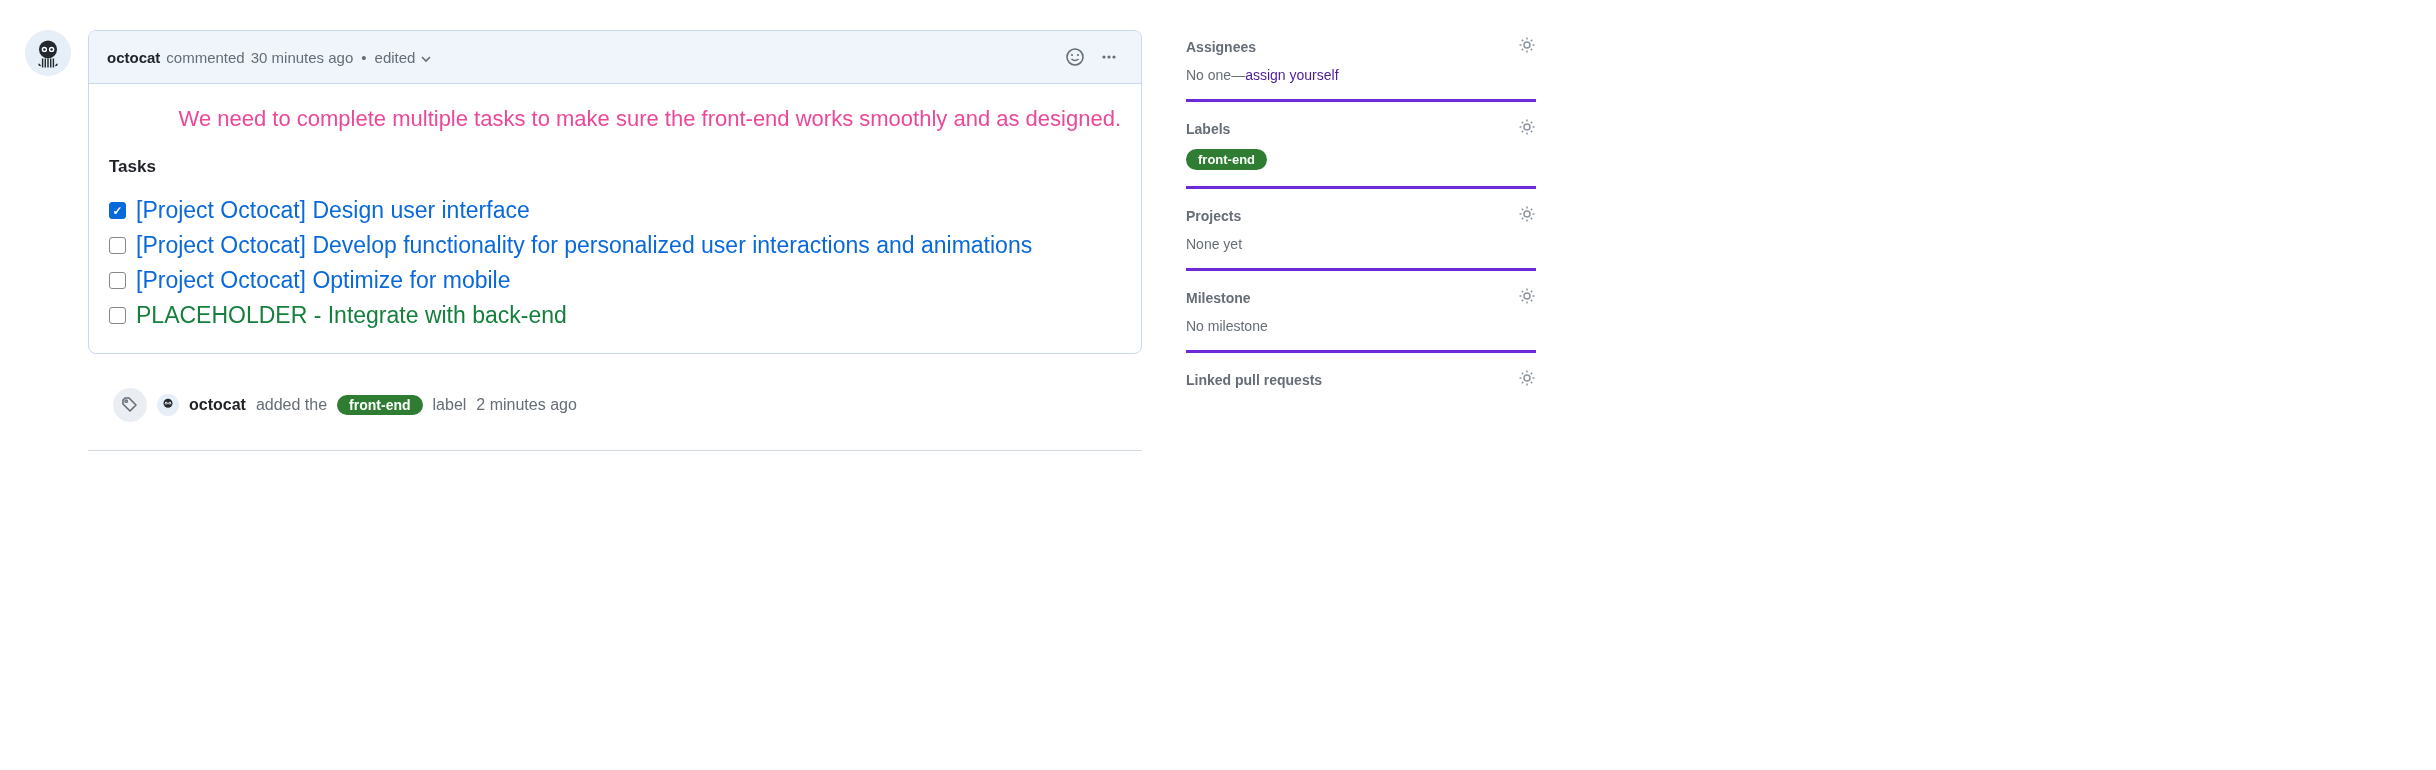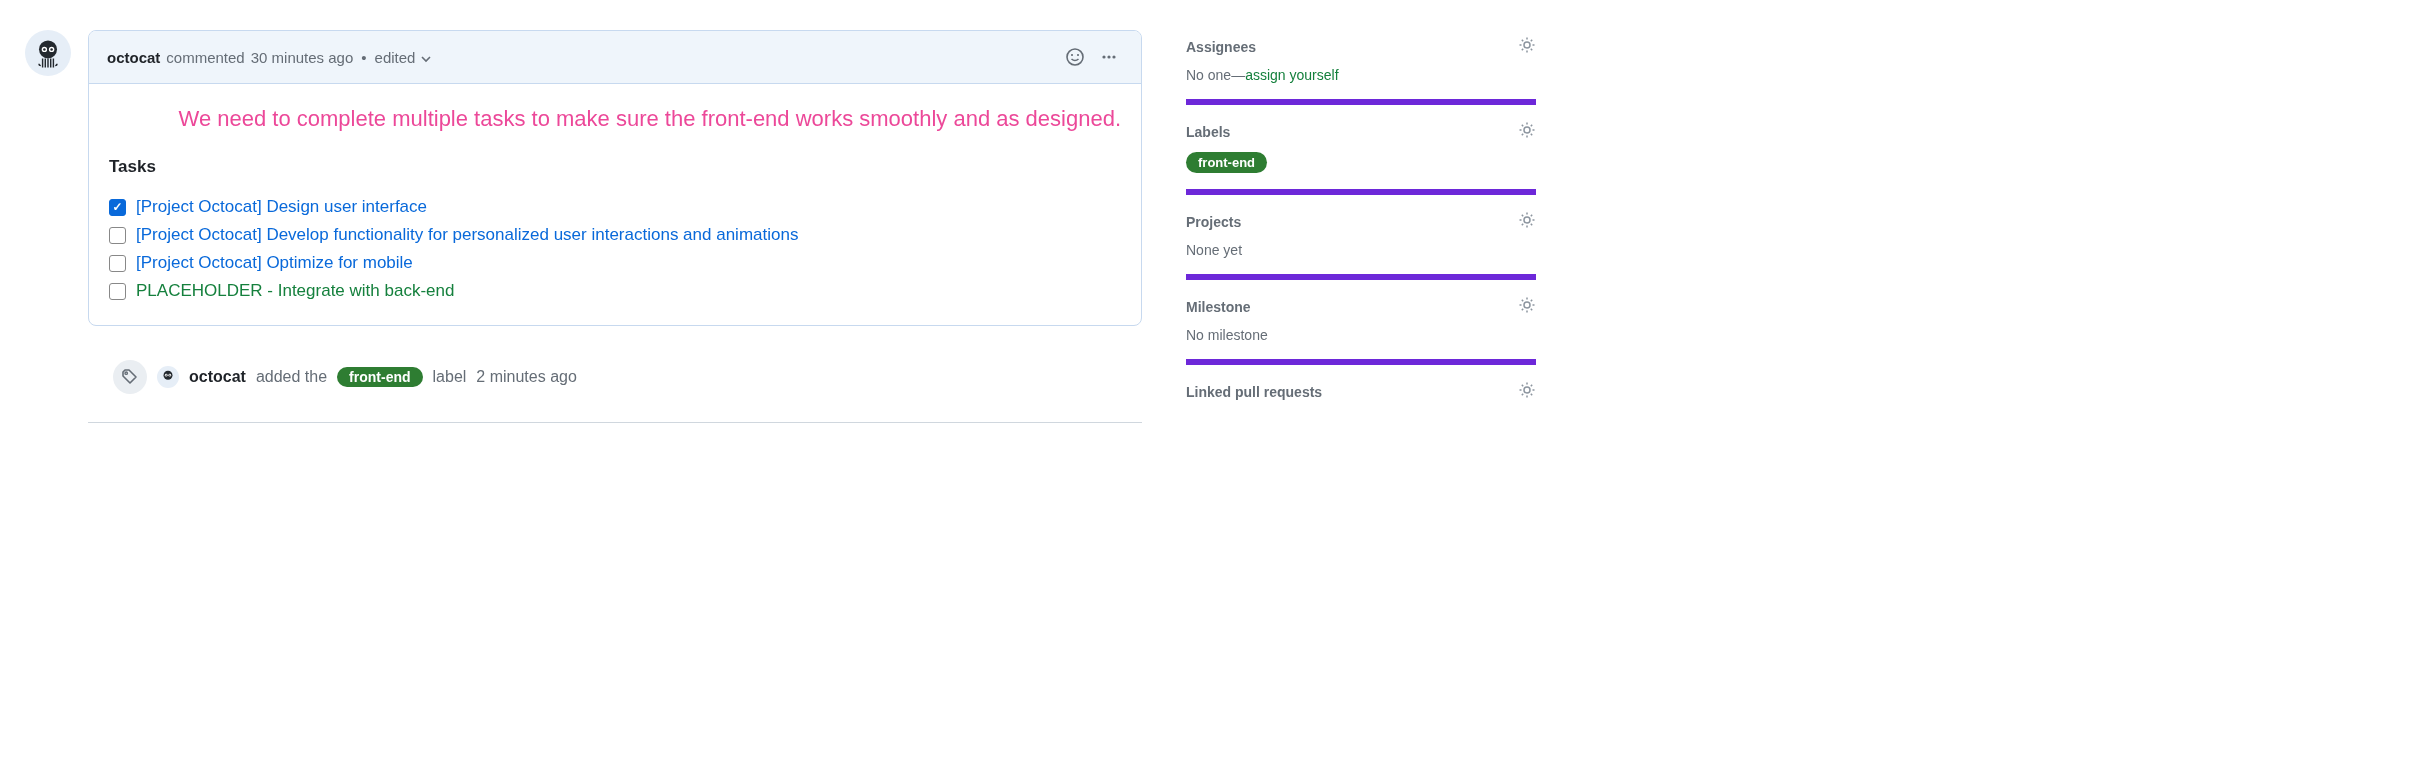--- a/index.html
+++ b/index.html
@@ -57,21 +57,21 @@
     color: #656d76; padding: 4px; display: inline-flex;
   }
   .comment-body { padding: 18px 20px 20px 20px; }
   .comment-body h3 { font-size: 17px; font-weight: 600; margin-bottom: 4px; }
   .comment-body p { font-size: 22px; line-height: 1.5; color:#ec4899;text-align:right; }
   .comment-body h3.tasks { margin-top: 22px; margin-bottom: 16px; }
   .task-list { list-style: none; }
   .task-item {
     display: flex; align-items: center; gap: 10px;
     padding: 4px 0;
-    font-size: 17px;
+    font-size: 23px;
   }
   .task-item .chk {
     width: 17px; height: 17px;
     border: 1.5px solid #888; border-radius: 3px;
     display: inline-flex; align-items: center; justify-content: center;
     background: #fff; flex-shrink: 0;
   }
   .task-item .chk.checked {
     background: #0969da; border-color: #0969da;
   }
@@ -96,29 +96,29 @@
     color:#656d76;
   }
   .timeline-item strong { color:#1f2328; font-weight:600; }
   .label-pill {
     display:inline-block; background:#2e7d32; color:#fff;
     border-radius: 999px; padding: 2px 12px; font-size: 14px; font-weight:600;
   }
 
   
   .sidebar { width: 350px; flex-shrink: 0; padding-top: 6px;}
-  .side-section { border-bottom: 6px solid #6d28d9; padding: 16px 0; }
+  .side-section { border-bottom: 3px solid #6d28d9; padding: 16px 0; }
   .side-section:first-child { padding-top: 0; }
   .side-head {
     display:flex; align-items:center; justify-content:space-between;
     font-size: 14px; font-weight:600; color:#656d76;
     margin-bottom: 10px;
   }
   .side-body { font-size: 14px; color:#656d76; }
-  .side-body a { color:#15803d; text-decoration:none; }
+  .side-body a { color:#4c1d95; text-decoration:none; }
   .gear { color:#8c959f; cursor:pointer; }
   .label-chip {
     display:inline-block; background:#2e7d32; color:#fff;
     border-radius: 999px; padding: 3px 12px; font-size: 13px; font-weight:600;
   }
 
   .chev-down { display:inline-block; }
   .bottom-line { border-bottom:1px solid #d0d7de; margin-top:28px; }
 </style>
 </head>

